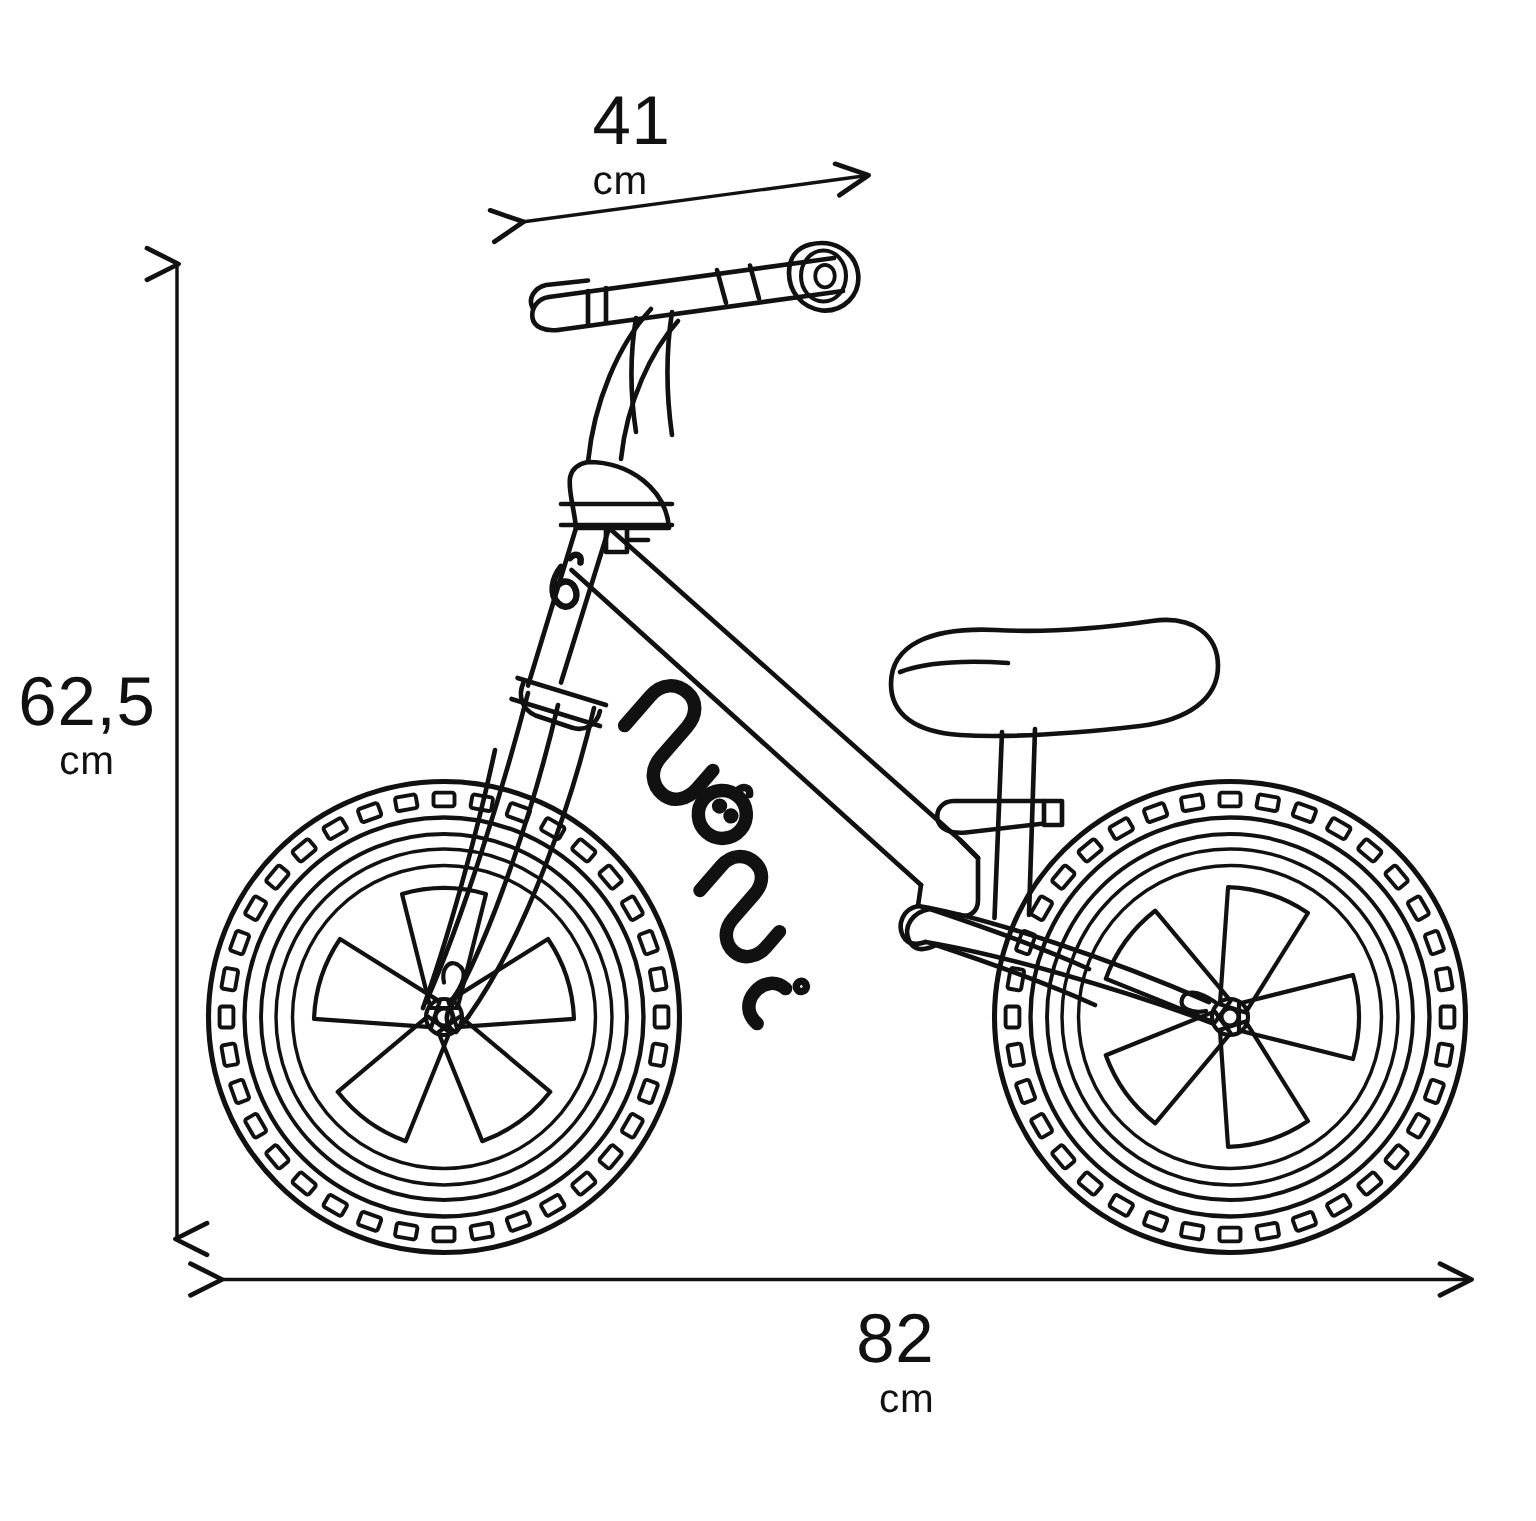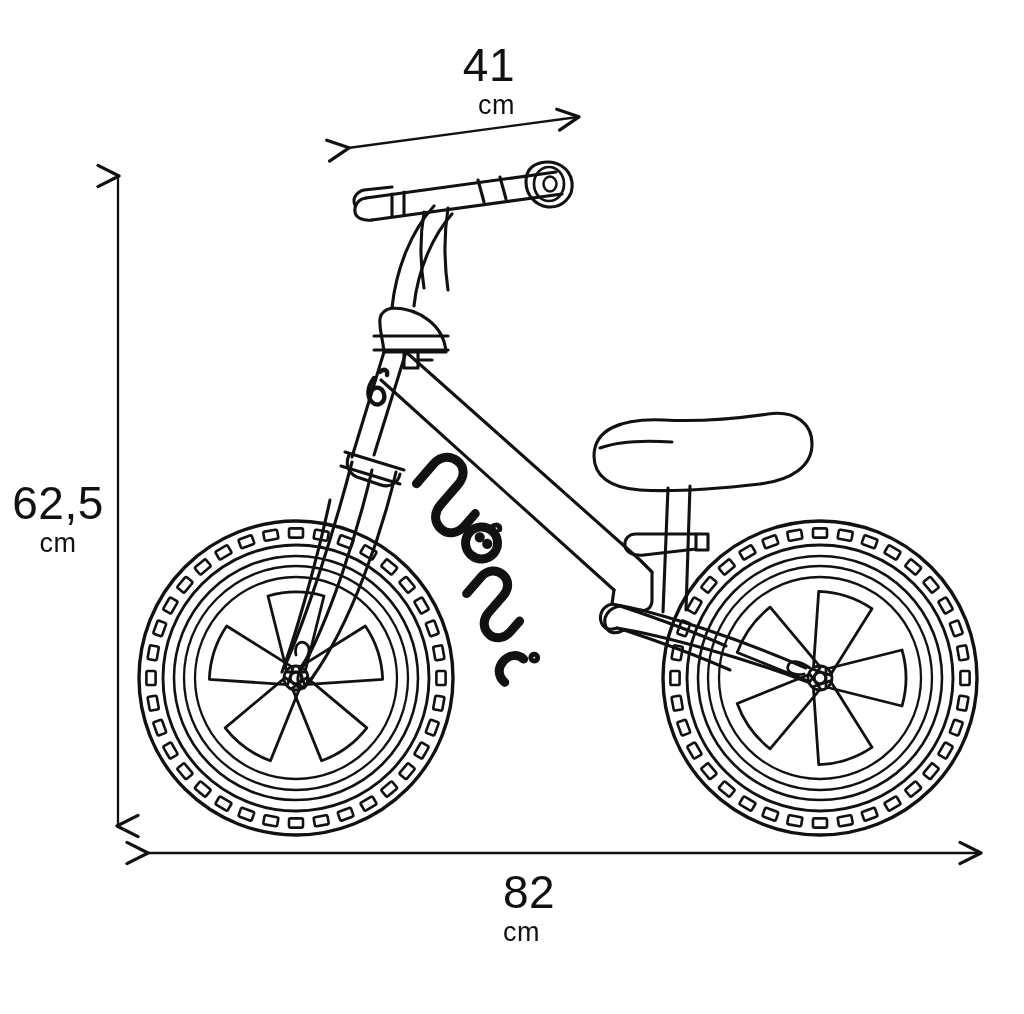--- a/index.html
+++ b/index.html
@@ -37,39 +37,39 @@
     font-weight: 300;
   }
   .dim-unit {
     display: block;
     font-size: 27px;
     font-weight: 400;
   }
   
   #dim-width {
     left: 395px;
-    top: 42px;
+    top: 57px;
     width: 120px;
-    text-align: right;
+    text-align: left;
   }
   #dim-width .dim-unit { margin-top: 4px; }
   
   #dim-height {
     left: 8px;
-    top: 480px;
+    top: 444px;
     width: 100px;
     text-align: center;
   }
   #dim-height .dim-unit { margin-top: 4px; }
   
   #dim-length {
     left: 503px;
     top: 869px;
     width: 120px;
-    text-align: left;
+    text-align: right;
   }
   #dim-length .dim-unit { margin-top: 4px; }
 </style>
 </head>
 <body>
 
 <svg id="canvas" viewBox="0 0 1024 1014" xmlns="http://www.w3.org/2000/svg">
 
   <defs>
 

